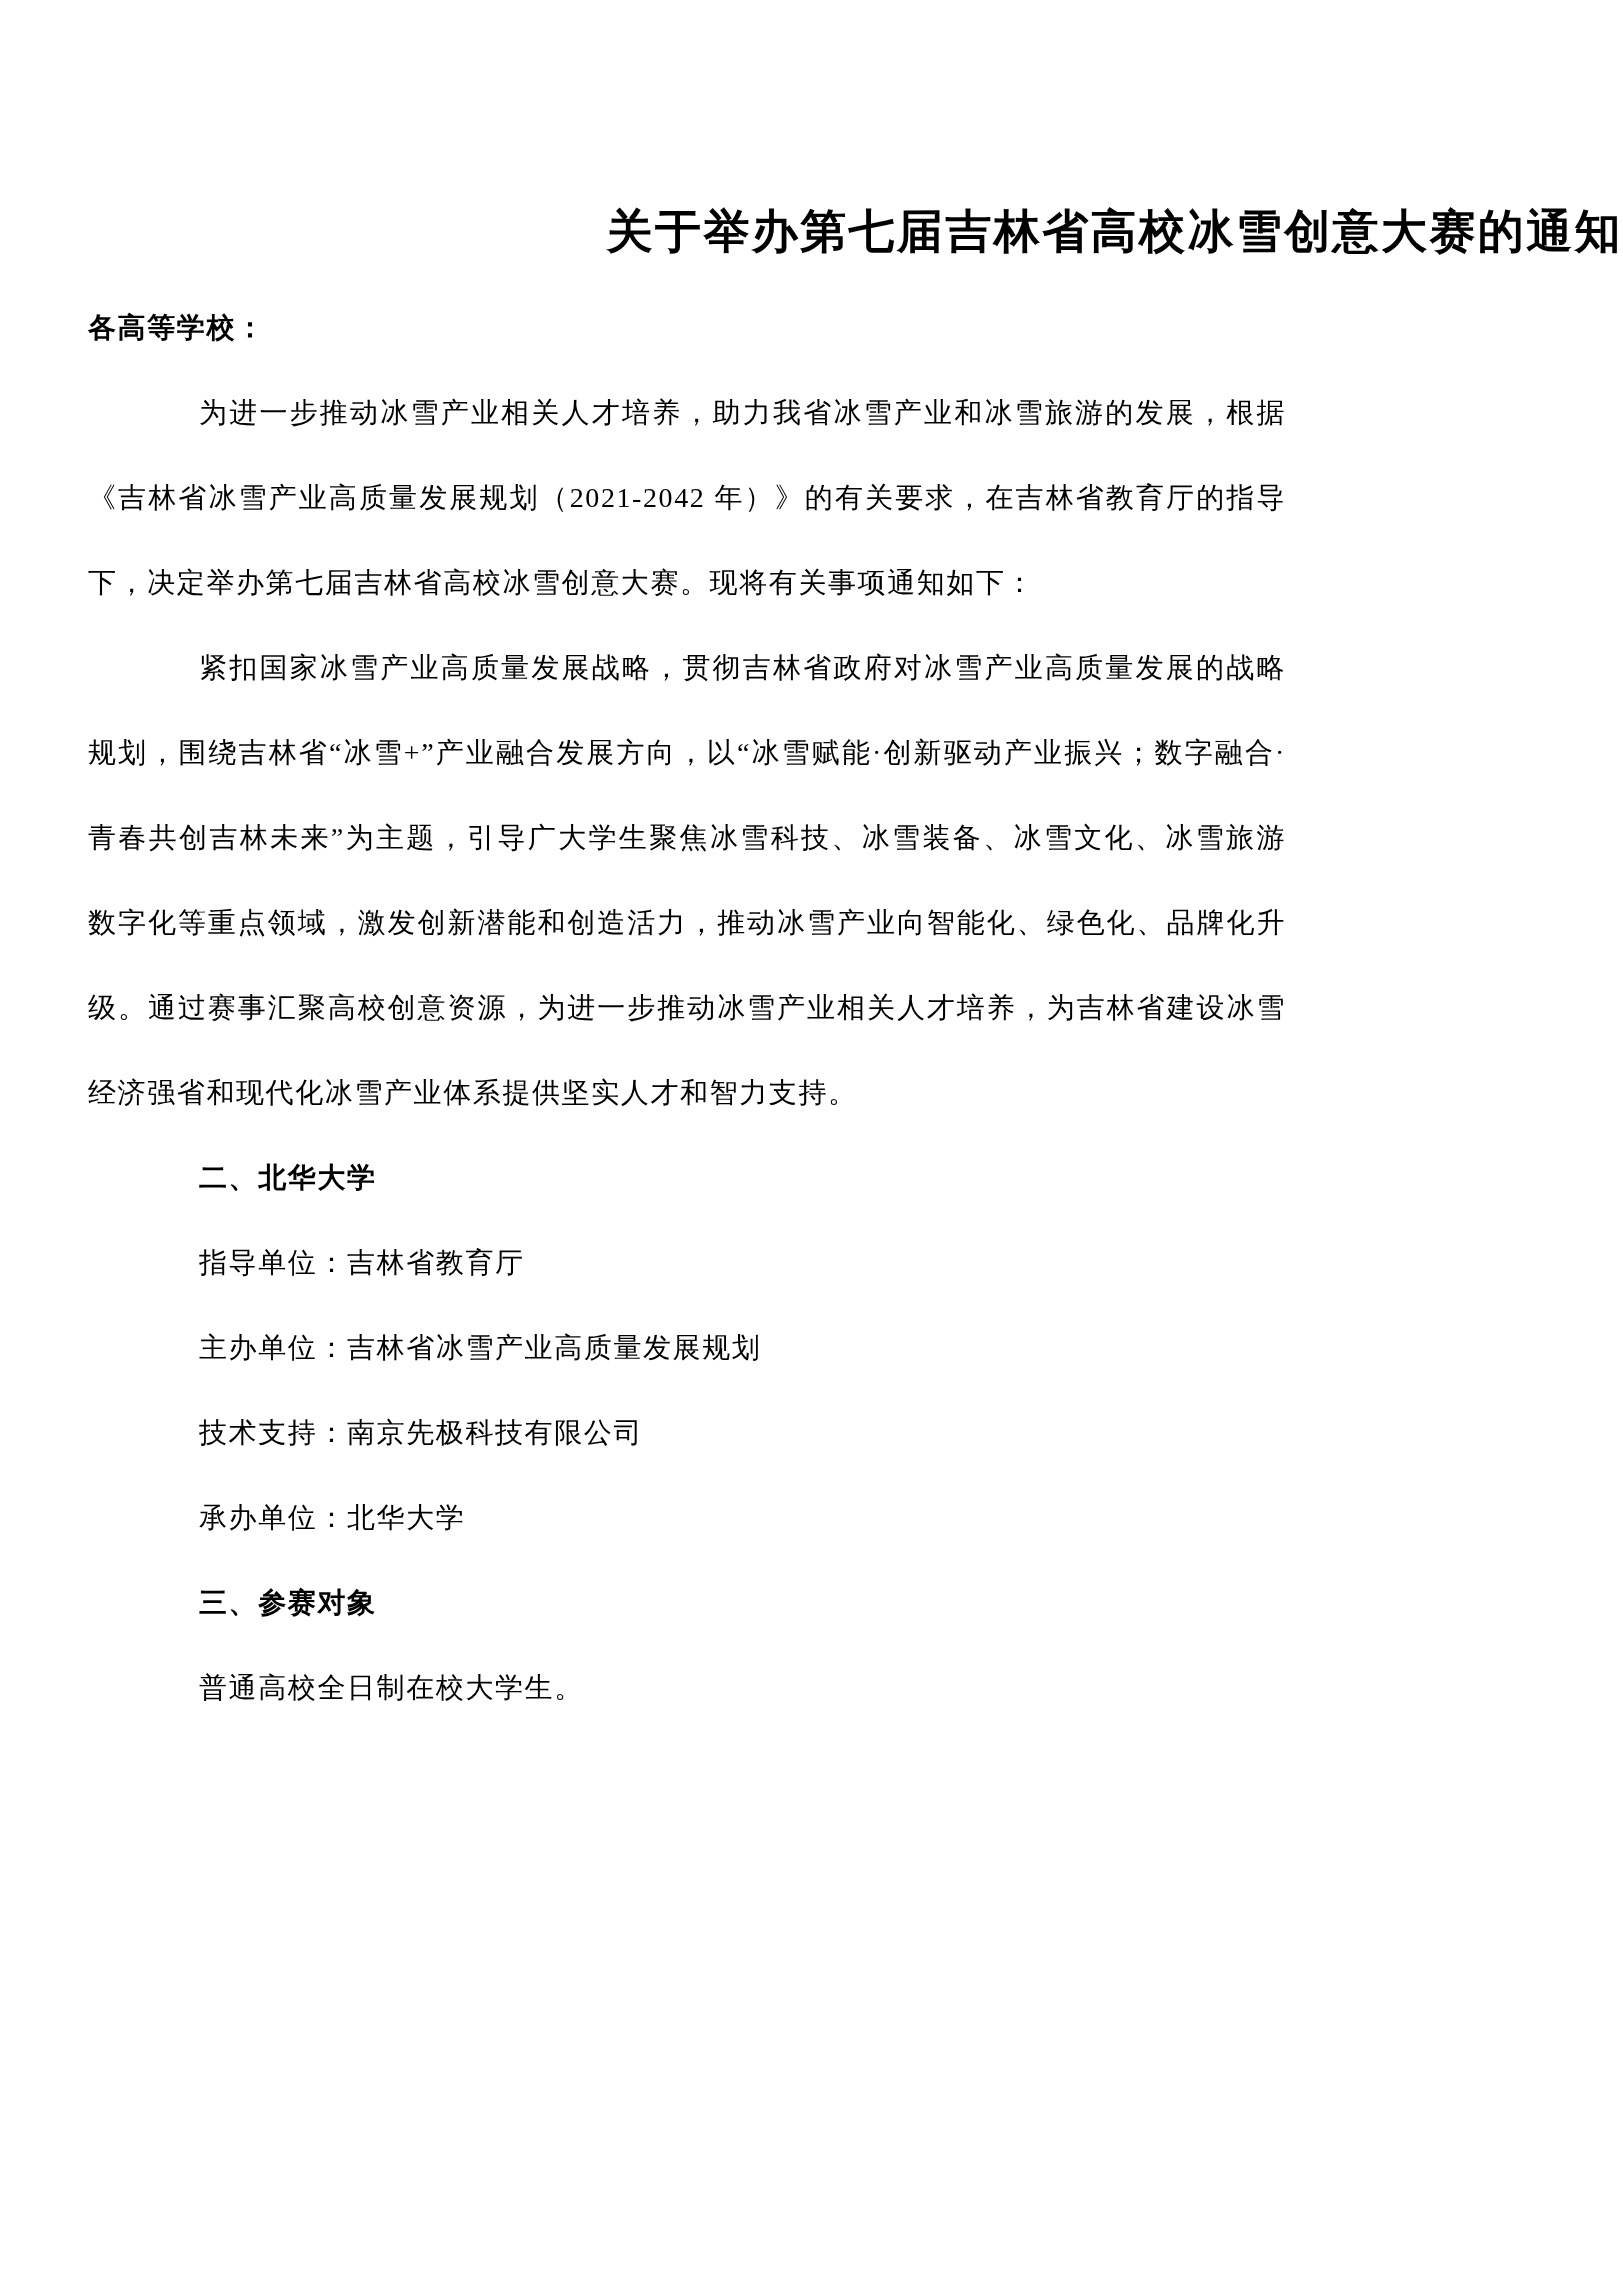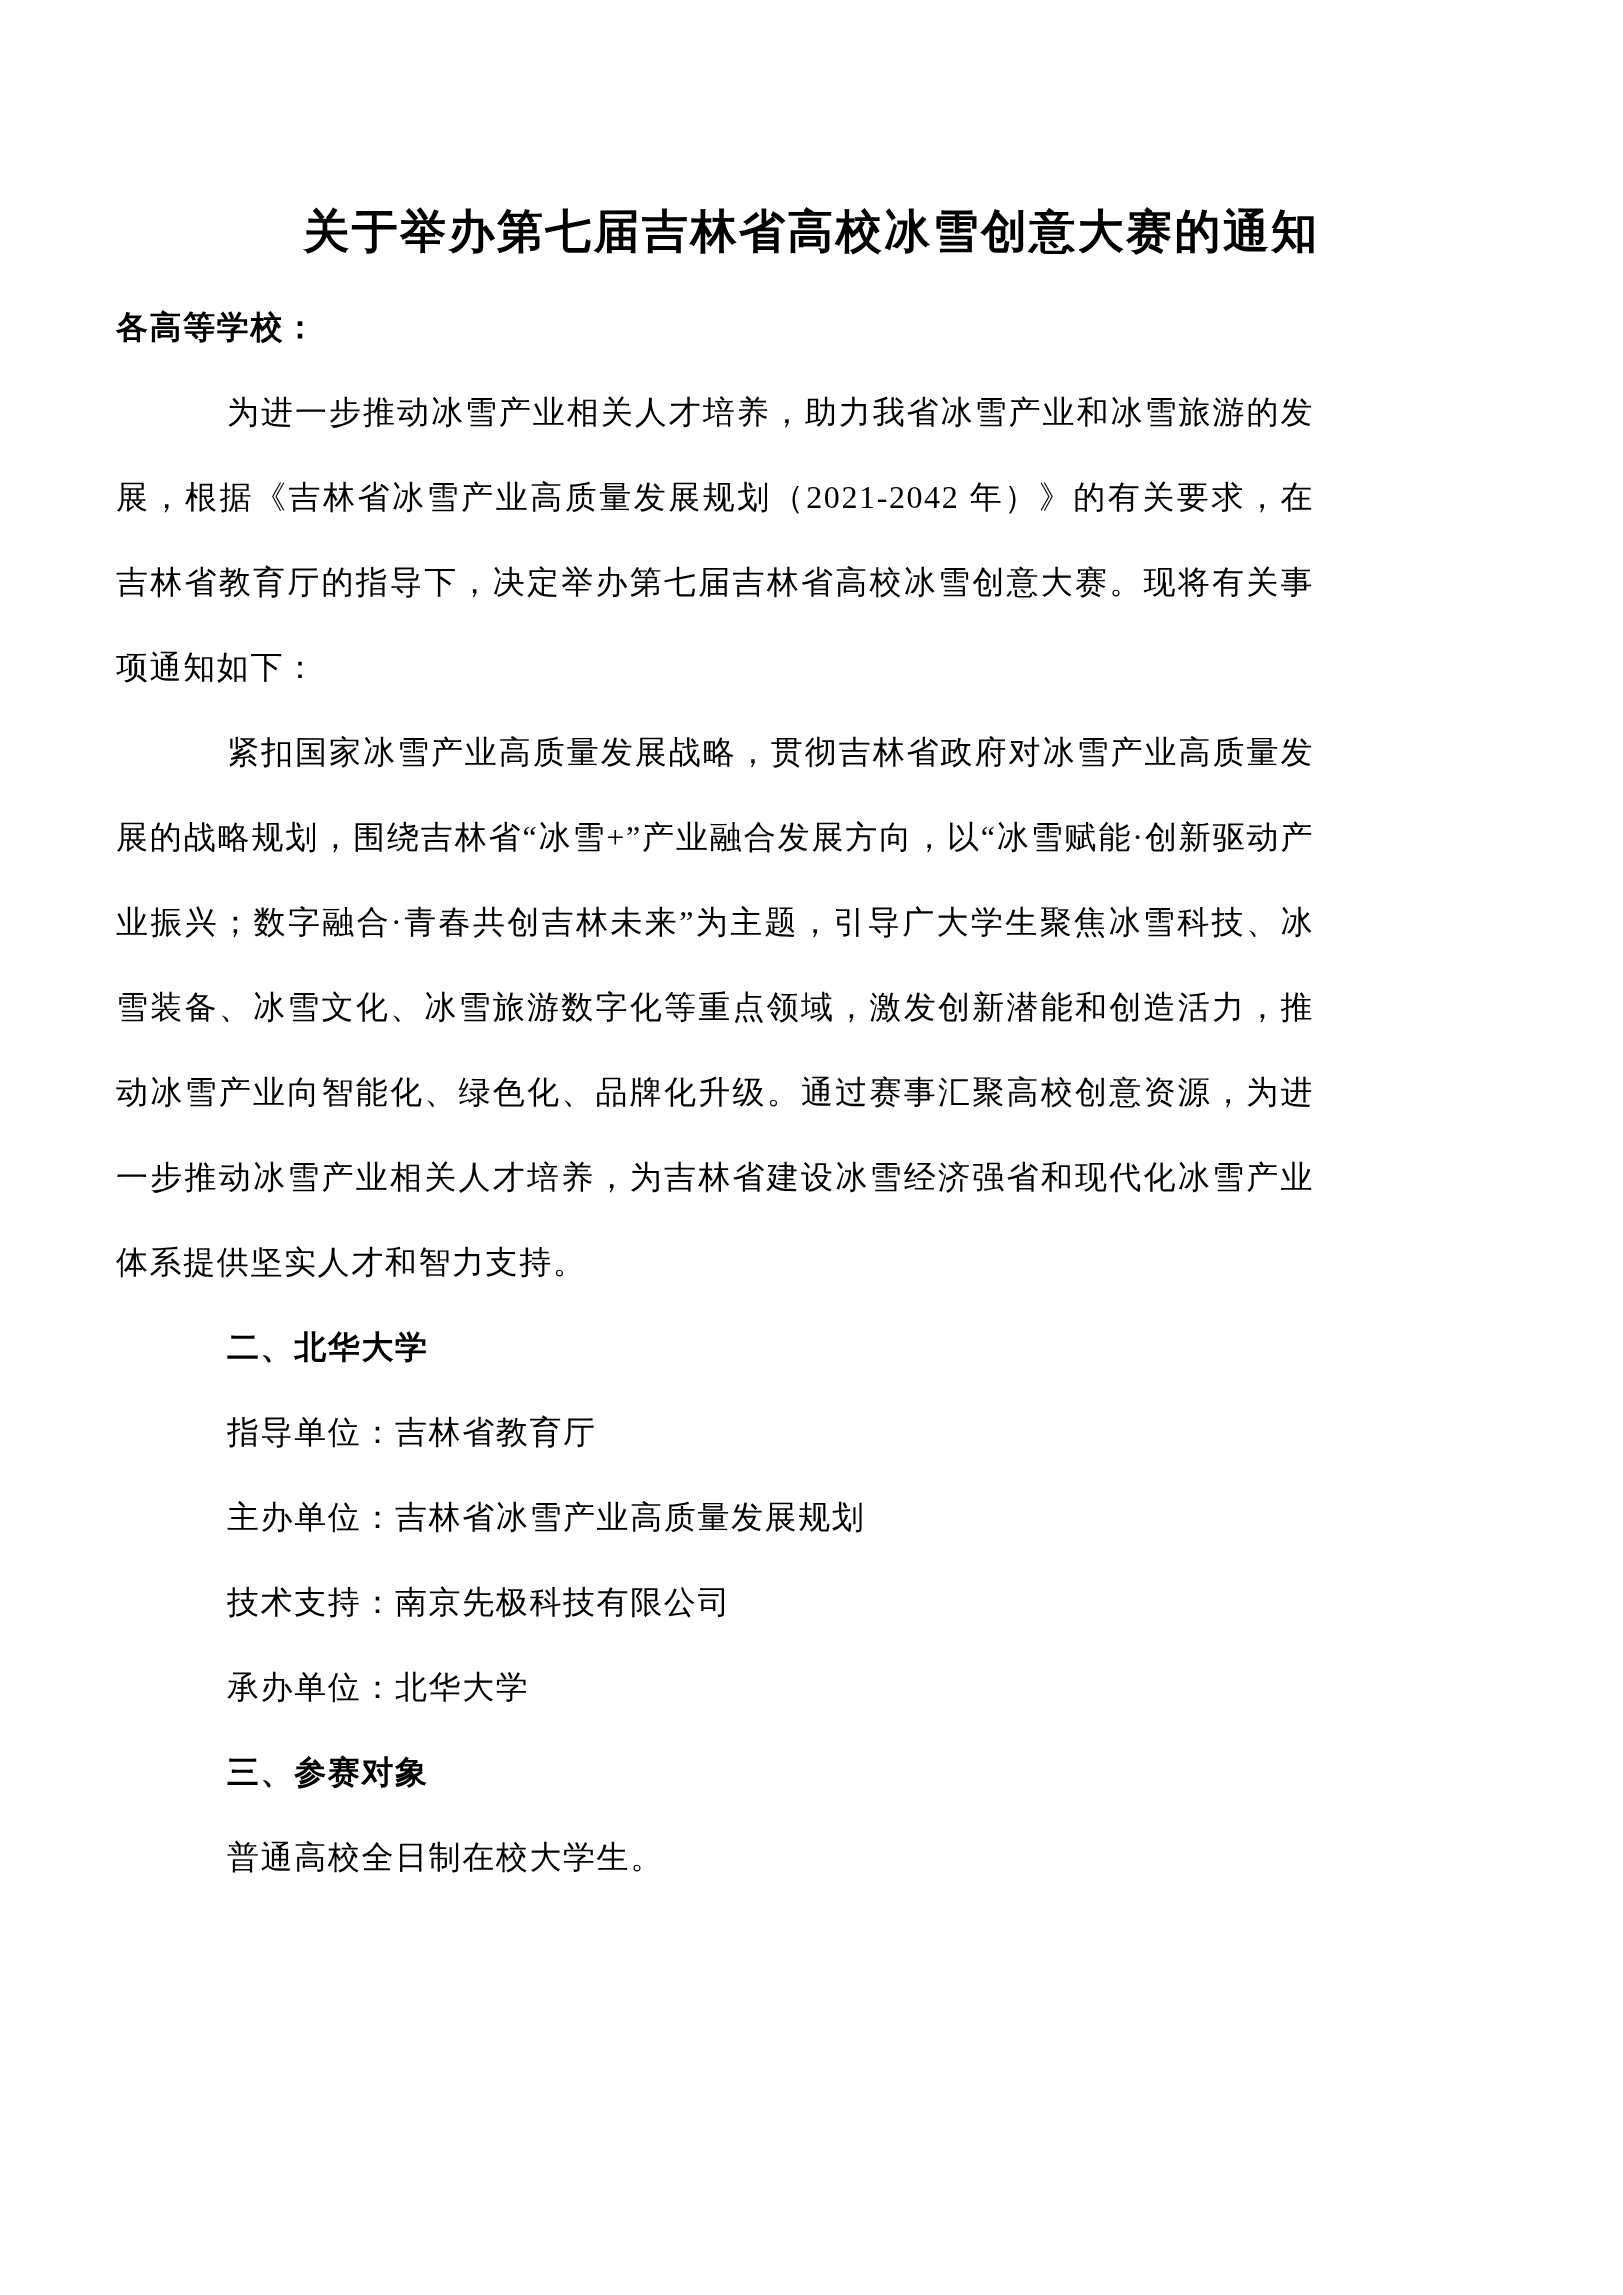--- a/index.html
+++ b/index.html
@@ -13,30 +13,30 @@
     background: #ffffff;
     color: #000000;
     font-family: "Liberation Serif", "DejaVu Serif", serif;
     overflow: hidden;
   }
   .title {
     box-sizing: border-box;
     height: 285px;
     padding-top: 200px;
     margin: 0;
-    text-align: center;
+    text-align: right;
     font-size: 46px;
     line-height: 63px;
     font-weight: 700;
     letter-spacing: 2.4px;
   }
   .content {
-    margin: 0 116px;
+    margin: 0 88px;
     width: 1198px;
-    font-size: 32px;
+    font-size: 28px;
     line-height: 85px;
     letter-spacing: 1.6px;
   }
   .content p {
     margin: 0;
     padding: 0;
   }
   .salutation {
     font-weight: 700;
   }

